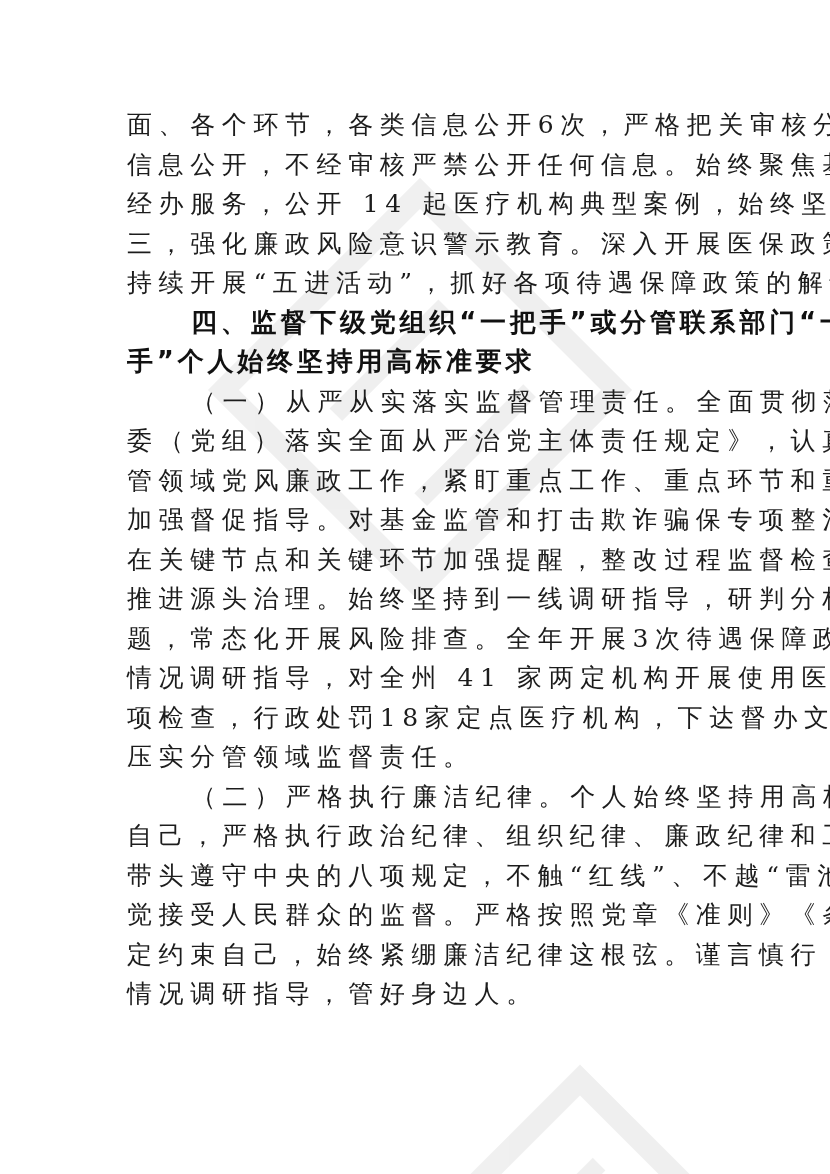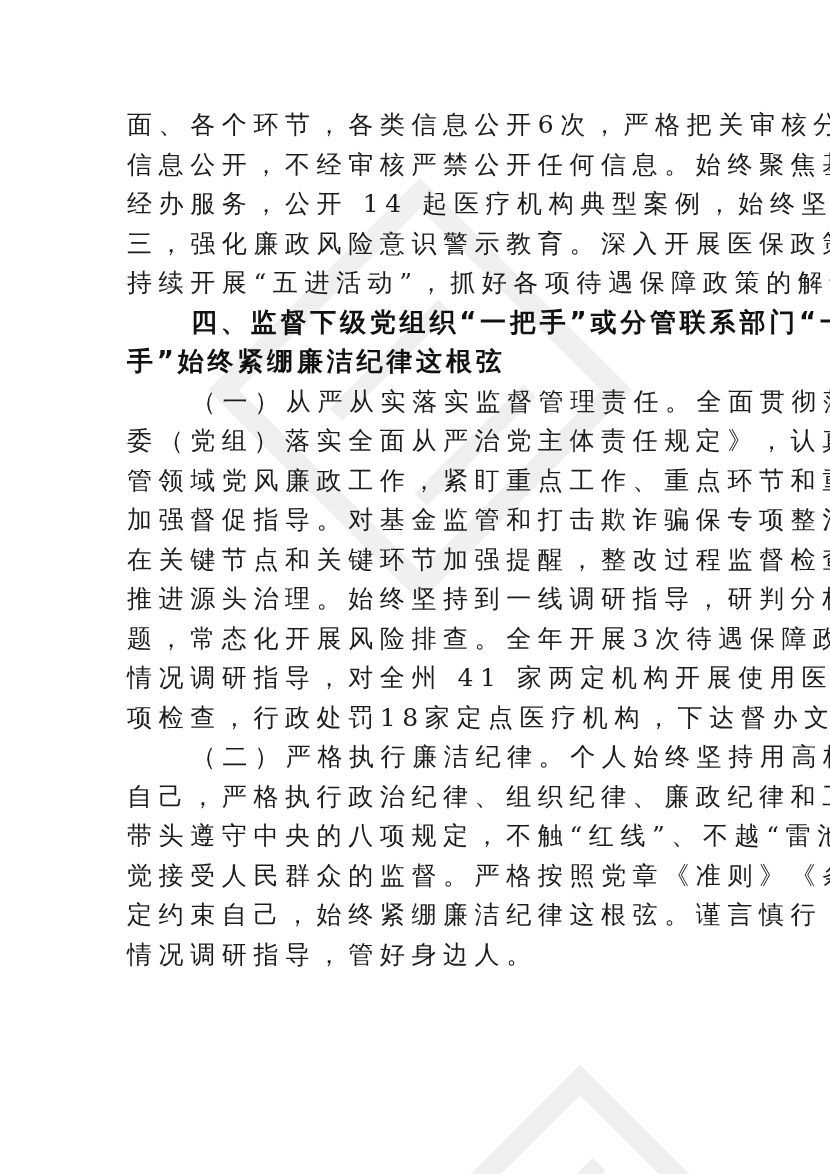--- a/index.html
+++ b/index.html
@@ -84,33 +84,34 @@
     <div class="para">
       <div class="line">面、各个环节，各类信息公开6次，严格把关审核分管领域</div>
       <div class="line">信息公开，不经审核严禁公开任何信息。始终聚焦基金监管、</div>
       <div class="line">经办服务，公开 14 起医疗机构典型案例，始终坚持举一反</div>
       <div class="line">三，强化廉政风险意识警示教育。深入开展医保政策宣传，</div>
       <div class="line">持续开展“五进活动”，抓好各项待遇保障政策的解读宣传。</div>
     </div>
 
     <div class="para heading">
       <div class="line indent">四、监督下级党组织“一把手”或分管联系部门“一把</div>
-      <div class="line">手”始终紧绷廉洁纪律这根弦</div>
+      <div class="line">手”个人始终坚持用高标准要求</div>
     </div>
 
     <div class="para">
       <div class="line indent">（一）从严从实落实监督管理责任。全面贯彻落实《党</div>
       <div class="line">委（党组）落实全面从严治党主体责任规定》，认真履行分</div>
       <div class="line">管领域党风廉政工作，紧盯重点工作、重点环节和重点岗位，</div>
       <div class="line">加强督促指导。对基金监管和打击欺诈骗保专项整治工作，</div>
       <div class="line">在关键节点和关键环节加强提醒，整改过程监督检查，着力</div>
       <div class="line">推进源头治理。始终坚持到一线调研指导，研判分析存在问</div>
       <div class="line">题，常态化开展风险排查。全年开展3次待遇保障政策落实</div>
       <div class="line">情况调研指导，对全州 41 家两定机构开展使用医疗基金专</div>
       <div class="line">项检查，行政处罚18家定点医疗机构，下达督办文书4份，</div>
+      <div class="line">压实分管领域监督责任。</div>
     </div>
 
     <div class="para">
       <div class="line indent">（二）严格执行廉洁纪律。个人始终坚持用高标准要求</div>
       <div class="line">自己，严格执行政治纪律、组织纪律、廉政纪律和工作纪律</div>
       <div class="line">带头遵守中央的八项规定，不触“红线”、不越“雷池”，自</div>
       <div class="line">觉接受人民群众的监督。严格按照党章《准则》《条例》规</div>
       <div class="line">定约束自己，始终紧绷廉洁纪律这根弦。谨言慎行，主动抵</div>
       <div class="line">情况调研指导，管好身边人。</div>
     </div>

